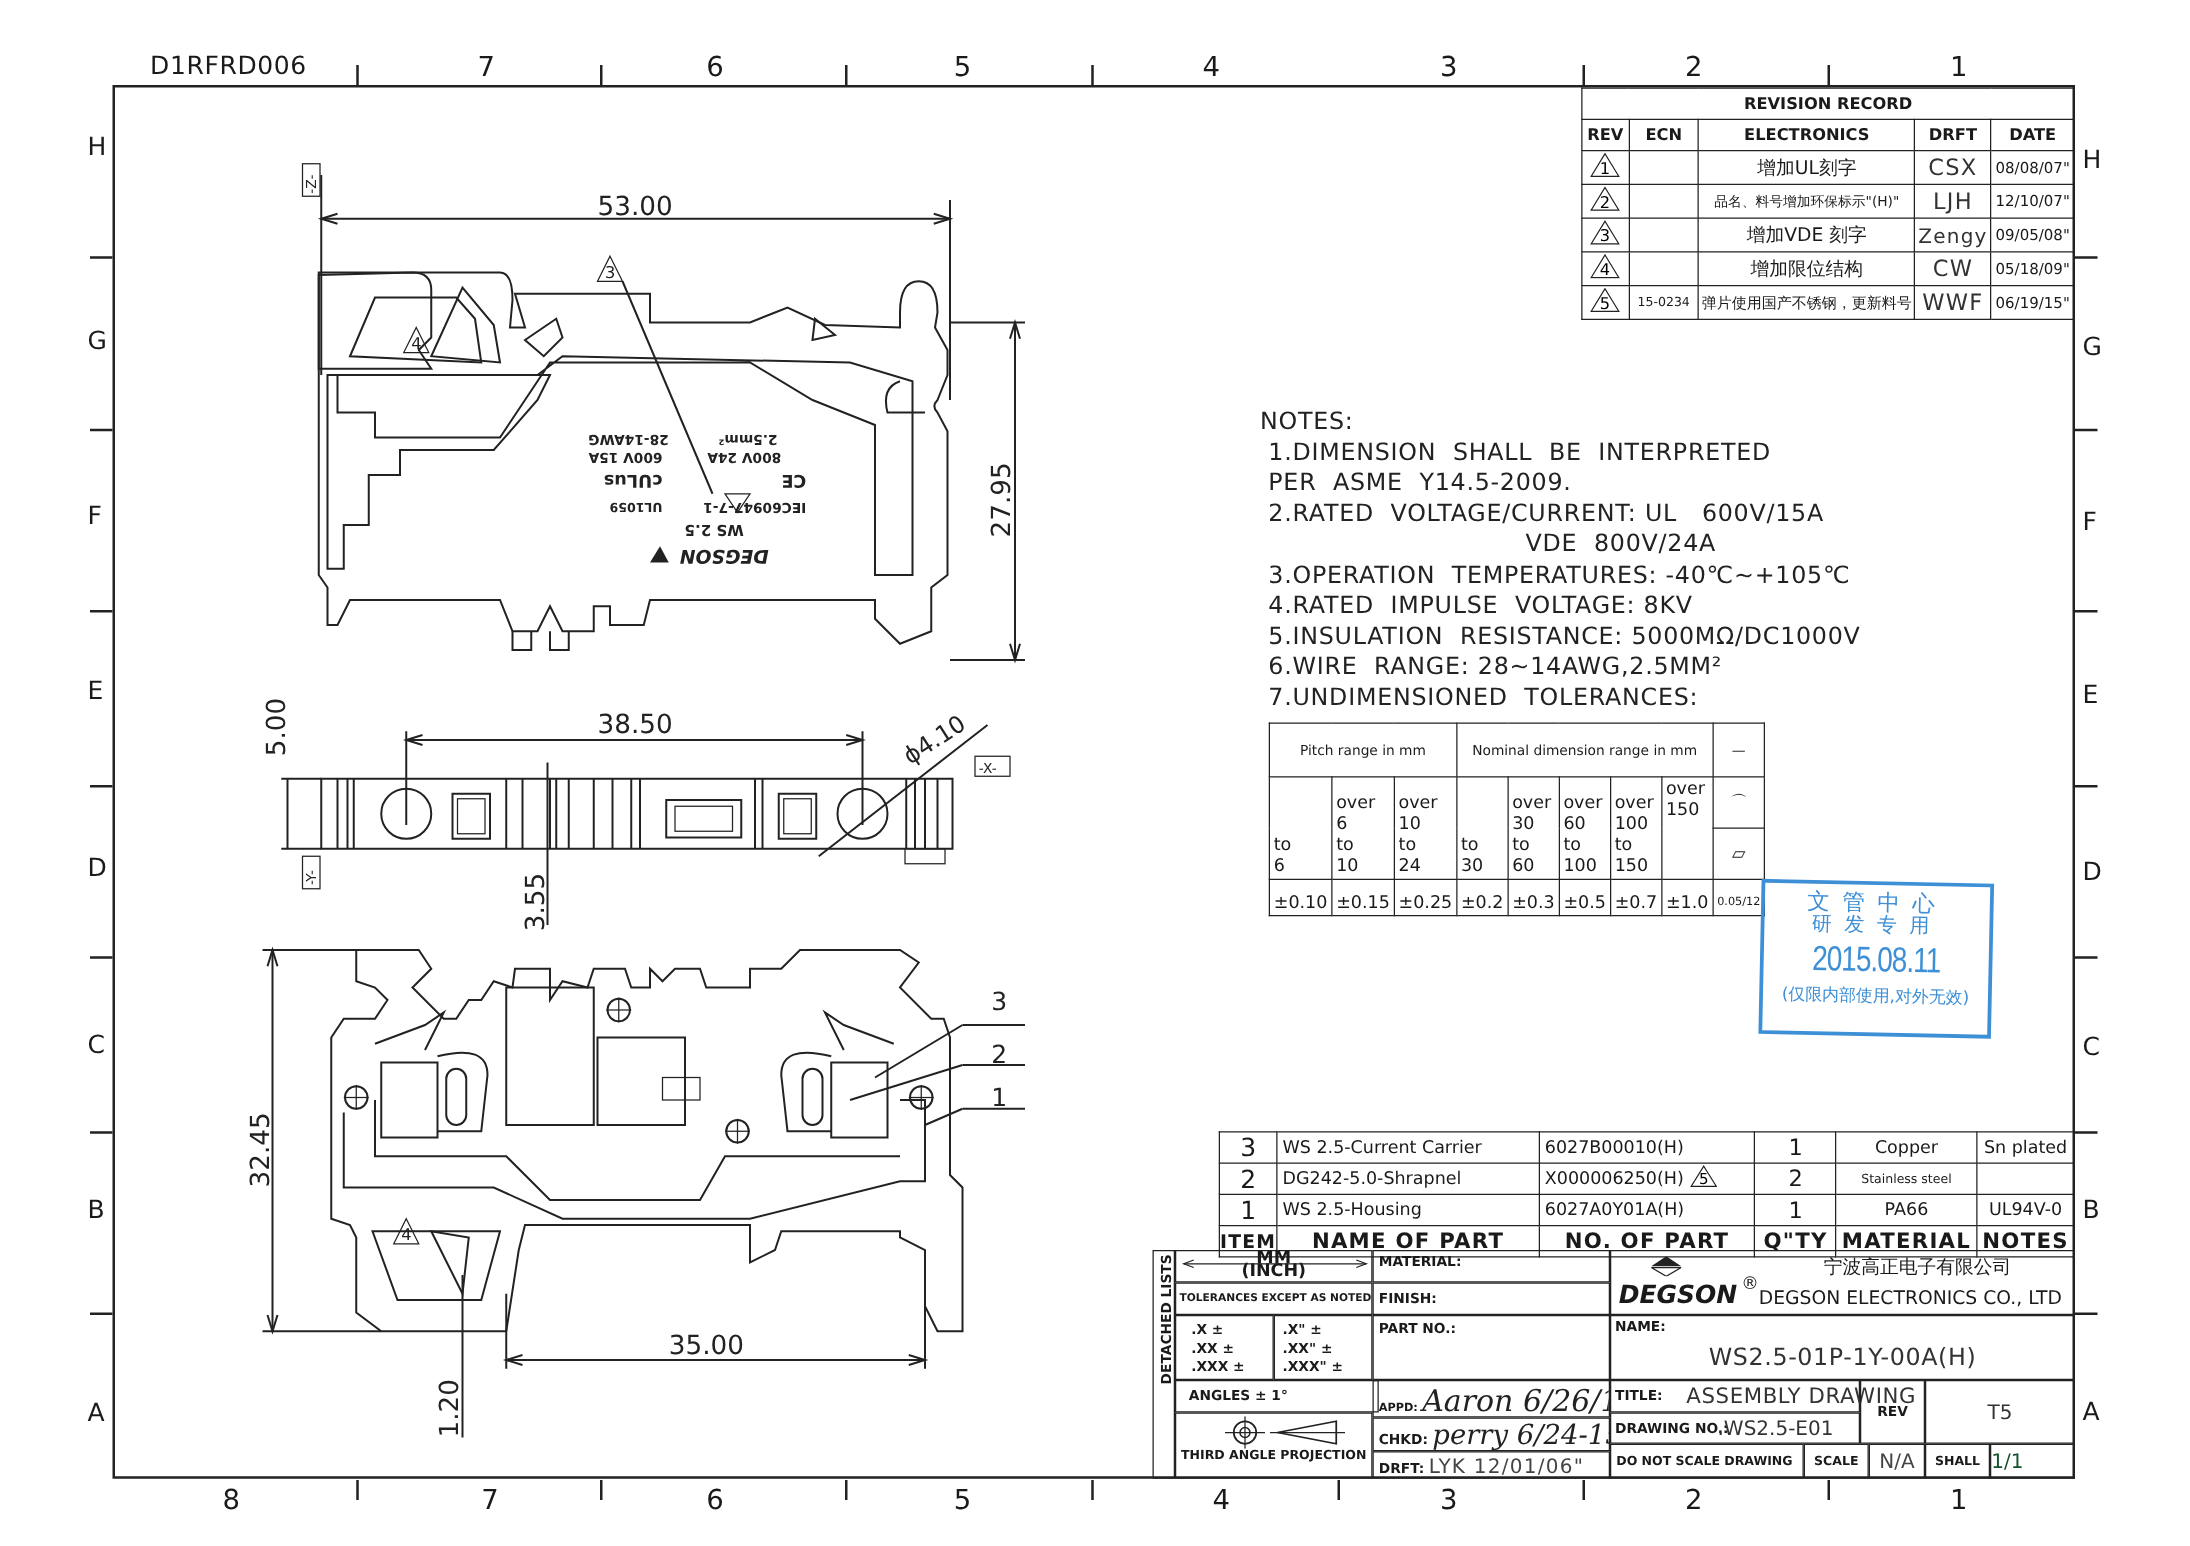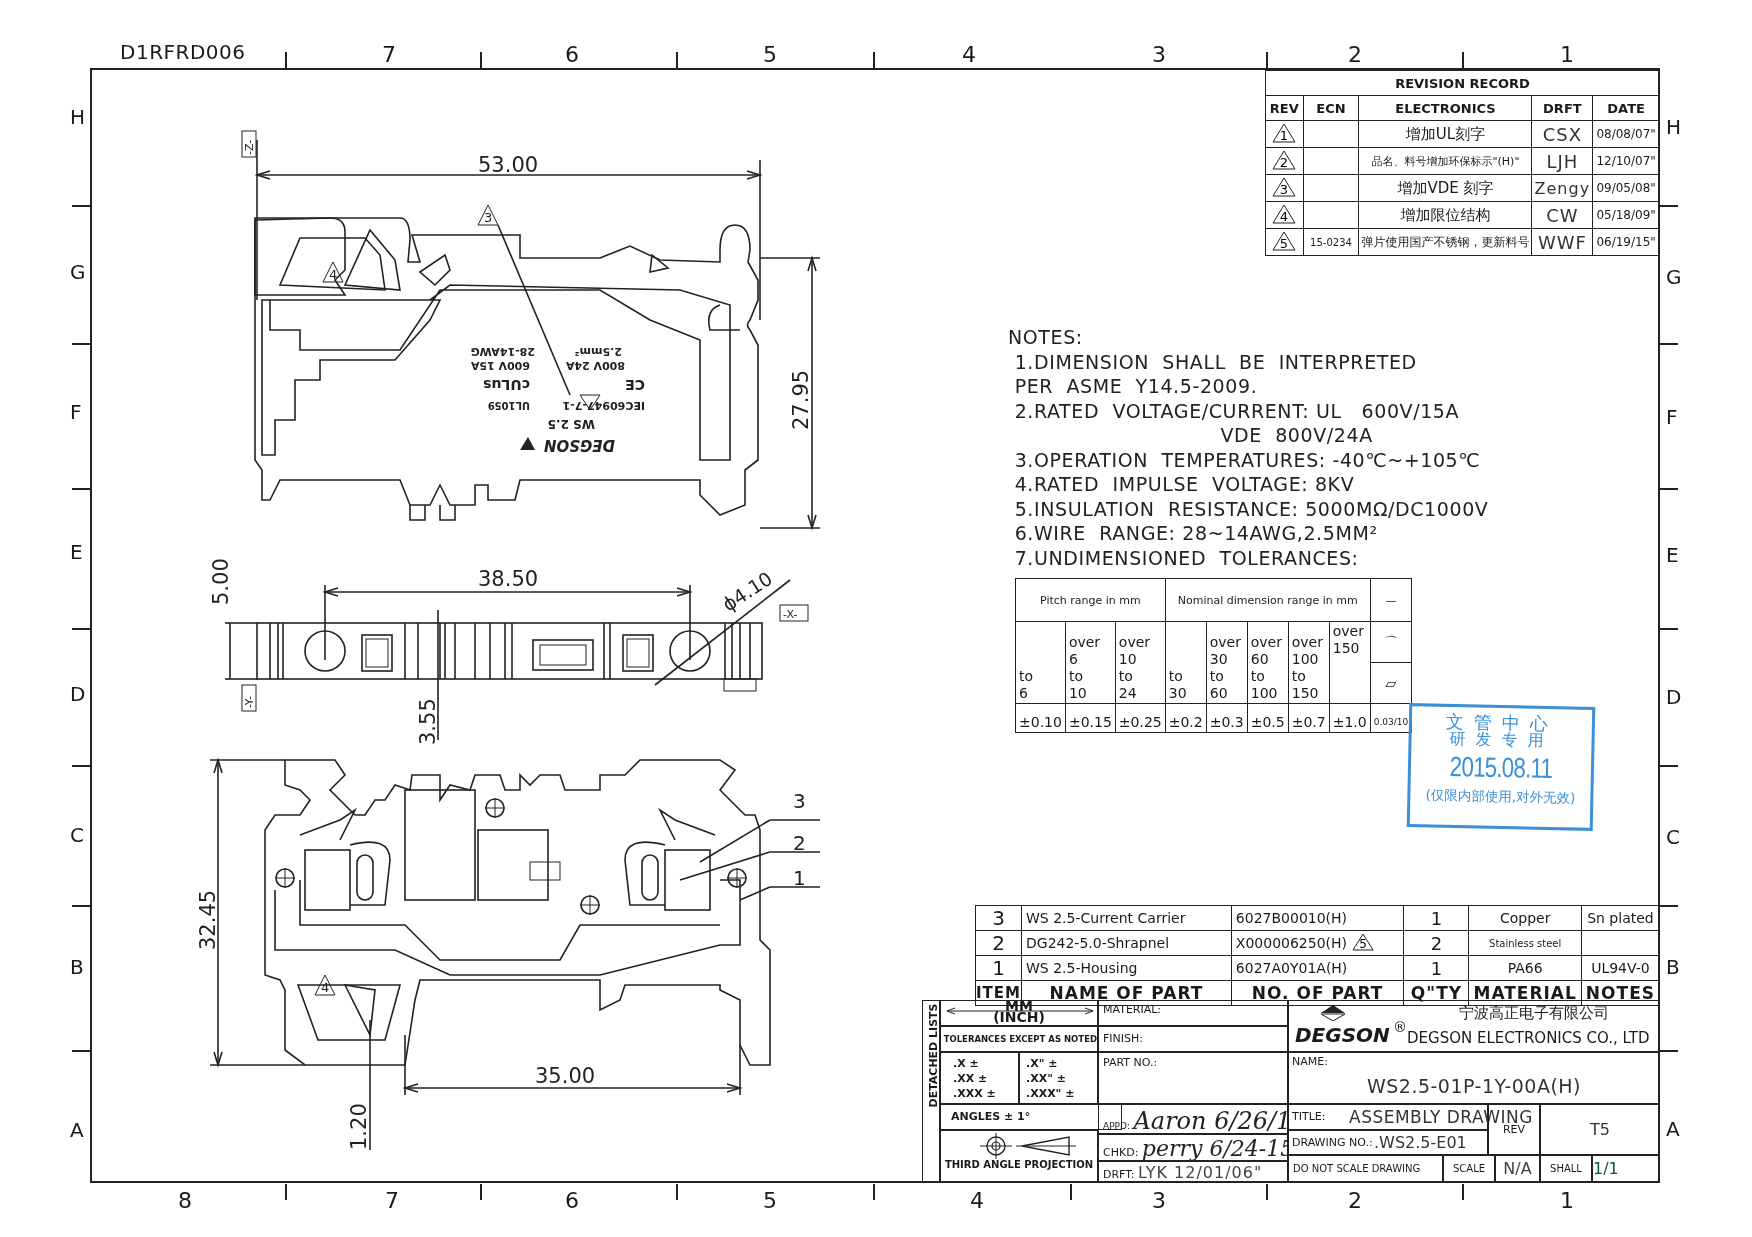--- a/index.html
+++ b/index.html
@@ -26,21 +26,21 @@
   .stamp{position:absolute;left:1408px;top:705px;width:186px;height:124px;border:3px solid #3d8fd6;color:#3d8fd6;transform:rotate(1.2deg);text-align:center;box-sizing:border-box;}
   .stamp .l1{font-size:18px;letter-spacing:10px;margin-top:6px;line-height:18px;font-family:"DejaVu Serif",serif;}
   .stamp .l2{font-size:16px;letter-spacing:10px;line-height:16px;font-family:"DejaVu Serif",serif;}
   .stamp .date{font-size:28px;letter-spacing:-1px;margin-top:4px;font-family:"Liberation Sans Narrow","Liberation Sans",sans-serif;transform:scaleX(0.8);}
   .stamp .l4{font-size:13.5px;margin-top:4px;white-space:nowrap;}
   .bom{position:absolute;left:975px;top:905px;width:685px;font-size:14px;}
   .bom td{border:1.5px solid #222;height:22px;padding:0 4px;white-space:nowrap;}
   .bom .num{font-size:20px;text-align:center;width:28px;}
   .bom .hd{font-size:17px;font-weight:bold;text-align:center;letter-spacing:1px;height:24px;}
   .tb{position:absolute;border:1.5px solid #222;box-sizing:border-box;font-size:11px;}
-  .lbl{font-weight:normal;font-size:11px;}
+  .lbl{font-weight:bold;font-size:11px;}
   .hand{font-family:"DejaVu Serif",serif;font-style:italic;font-size:24px;color:#222;}
   svg.draw{position:absolute;left:0;top:0;}
 </style>
 </head>
 <body>
 
 <div class="frame"></div>
 <div class="drawid">D1RFRD006</div>
 
 <div class="zone-top" style="left:382px;top:42px">7</div>
@@ -233,21 +233,21 @@
       </tr>
   <tr>
     <td>±0.10</td>
     <td>±0.15</td>
     <td>±0.25</td>
     <td>±0.2</td>
     <td>±0.3</td>
     <td>±0.5</td>
     <td>±0.7</td>
     <td>±1.0</td>
-    <td style="font-size:9px;height:26px">0.03/10</td>
+    <td style="font-size:9px;height:26px">0.05/12</td>
   </tr>
 </tbody>
   </table>
 
 <div class="stamp">
   <div class="l1">文管中心</div>
   <div class="l2">研发专用</div>
   <div class="date">2015.08.11</div>
   <div class="l4">(仅限内部使用,对外无效)</div>
 </div>
@@ -486,21 +486,21 @@
   <div class="tb" style="left:940px;top:1052px;width:79px;height:52px;font-weight:bold;font-size:11px;line-height:15px;padding:3px 0 0 12px">
     <div>.X  ±</div>
     <div>.XX  ±</div>
     <div>.XXX  ±</div>
   </div>
   <div class="tb" style="left:1019px;top:1052px;width:79px;height:52px;font-weight:bold;font-size:11px;line-height:15px;padding:3px 0 0 6px">
     <div>.X"  ±</div>
     <div>.XX"  ±</div>
     <div>.XXX"  ±</div>
   </div>
-  <div class="tb" style="left:940px;top:1104px;width:182px;height:26px;font-weight:bold;font-size:11px;line-height:24px;padding-left:10px">ANGLES ± 1°</div>
+  <div class="tb" style="left:940px;top:1104px;width:163px;height:26px;font-weight:bold;font-size:11px;line-height:24px;padding-left:10px">ANGLES ± 1°</div>
   <div class="tb" style="left:940px;top:1130px;width:158px;height:53px;text-align:center">
     <svg width="150" height="26" style="display:block;margin:2px auto 0">
       <circle cx="52" cy="13" r="9" fill="none" stroke="#222" stroke-width="1.4"></circle>
         <circle cx="52" cy="13" r="4" fill="none" stroke="#222" stroke-width="1.2"></circle>
       <line x1="36" y1="13" x2="68" y2="13" stroke="#222"></line>
         <line x1="52" y1="0" x2="52" y2="26" stroke="#222"></line>
       <polygon points="78,13 125,4 125,22" fill="none" stroke="#222" stroke-width="1.4"></polygon>
         <line x1="72" y1="13" x2="132" y2="13" stroke="#222"></line>
     </svg>
     <div style="font-weight:bold;font-size:10px;white-space:nowrap">THIRD ANGLE PROJECTION</div>

